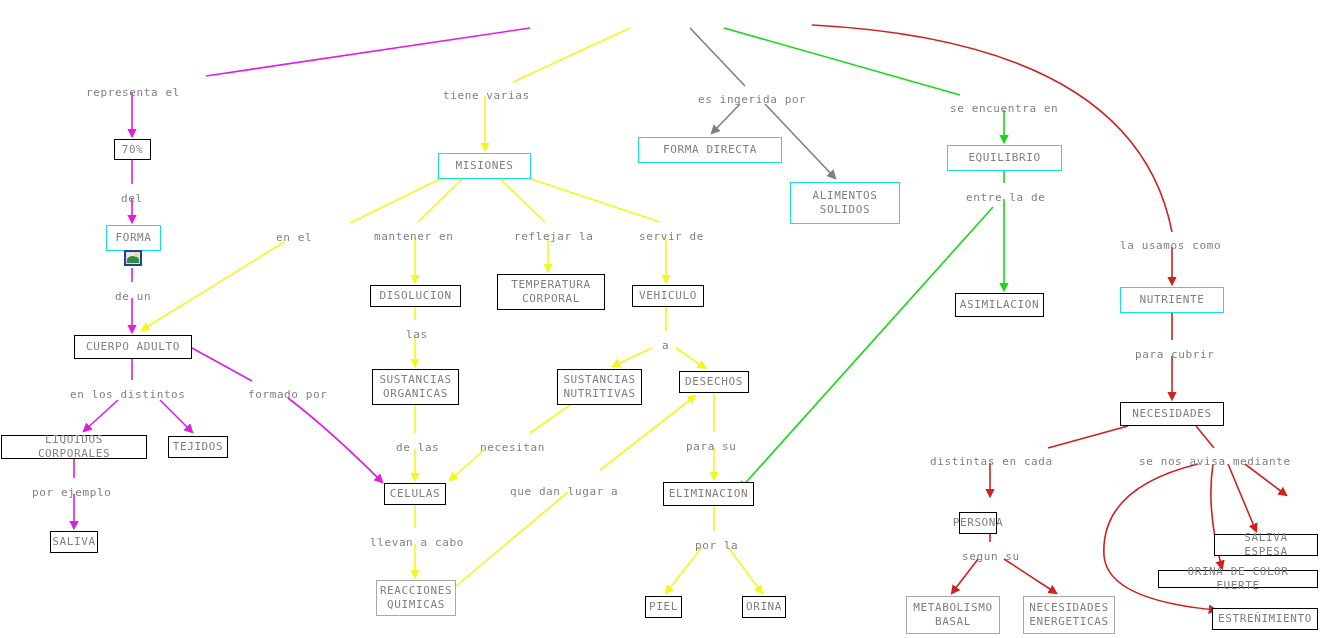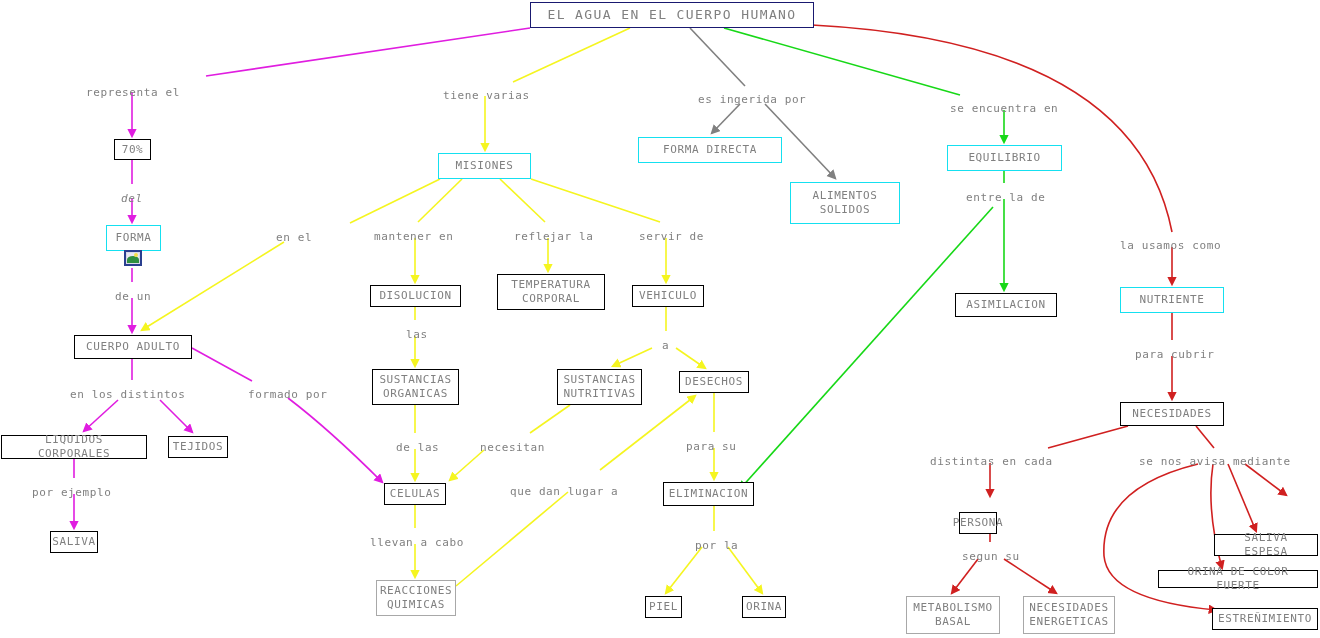--- a/index.html
+++ b/index.html
@@ -163,21 +163,20 @@
       <path stroke="#d02020" marker-end="url(#ah-red)" d="M1004,559 L1056,593"></path>
       <path stroke="#d02020" d="M1196,426 L1214,448"></path>
       <path stroke="#d02020" marker-end="url(#ah-red)" d="M1245,464 L1286,495"></path>
       <path stroke="#d02020" marker-end="url(#ah-red)" d="M1228,464 L1256,531"></path>
       <path stroke="#d02020" marker-end="url(#ah-red)" d="M1213,464 Q1206,510 1222,568"></path>
       <path stroke="#d02020" marker-end="url(#ah-red)" d="M1198,464 Q1100,488 1104,556 Q1108,600 1216,610"></path>
 
     </g>
   </svg>
 
-  <div class="node b-navy title-node" style="left:530px;top:2px;width:284px;height:26px;">EL AGUA EN EL CUERPO HUMANO</div>
 
   <div class="node b-black" style="left:114px;top:139px;width:37px;height:21px;">70%</div>
   <div class="node b-cyan" style="left:106px;top:225px;width:55px;height:26px;">FORMA</div>
   <div class="pic-badge" style="left:124px;top:250px;">
     <div class="sky"></div>
       <div class="hill"></div>
       <div class="sun"></div>
   </div>
 
   <div class="node b-black" style="left:74px;top:335px;width:118px;height:24px;">CUERPO ADULTO</div>
@@ -200,36 +199,36 @@
 QUIMICAS</div>
   <div class="node b-black" style="left:663px;top:482px;width:91px;height:24px;">ELIMINACION</div>
   <div class="node b-black" style="left:645px;top:596px;width:37px;height:22px;">PIEL</div>
   <div class="node b-black" style="left:742px;top:596px;width:44px;height:22px;">ORINA</div>
 
   <div class="node b-cyan" style="left:790px;top:182px;width:110px;height:42px;">ALIMENTOS
 SOLIDOS</div>
   <div class="node b-cyan" style="left:638px;top:137px;width:144px;height:26px;">FORMA DIRECTA</div>
 
   <div class="node b-cyan" style="left:947px;top:145px;width:115px;height:26px;">EQUILIBRIO</div>
-  <div class="node b-black" style="left:955px;top:293px;width:102px;height:24px;">ASIMILACION</div>
+  <div class="node b-black" style="left:955px;top:293px;width:89px;height:24px;">ASIMILACION</div>
 
   <div class="node b-cyan" style="left:1120px;top:287px;width:104px;height:26px;">NUTRIENTE</div>
   <div class="node b-black" style="left:1120px;top:402px;width:104px;height:24px;">NECESIDADES</div>
   <div class="node b-black" style="left:959px;top:512px;width:38px;height:22px;">PERSONA</div>
   <div class="node b-gray" style="left:906px;top:596px;width:94px;height:38px;">METABOLISMO
 BASAL</div>
   <div class="node b-gray" style="left:1023px;top:596px;width:92px;height:38px;">NECESIDADES
 ENERGETICAS</div>
   <div class="node b-black" style="left:1284px;top:496px;width:34px;height:22px;margin-left:40px;">SED</div>
   <div class="node b-black" style="left:1214px;top:534px;width:104px;height:22px;">SALIVA ESPESA</div>
   <div class="node b-black" style="left:1158px;top:570px;width:160px;height:18px;">ORINA DE COLOR FUERTE</div>
   <div class="node b-black" style="left:1212px;top:608px;width:106px;height:22px;">ESTREÑIMIENTO</div>
 
   <div class="label" style="left:86px;top:86px;">representa el</div>
-  <div class="label" style="left:121px;top:192px;font-style:italic;">del</div>
+  <div class="label" style="left:121px;top:192px;">del</div>
   <div class="label" style="left:115px;top:290px;">de un</div>
   <div class="label" style="left:70px;top:388px;">en los distintos</div>
   <div class="label" style="left:32px;top:486px;">por ejemplo</div>
   <div class="label" style="left:248px;top:388px;">formado por</div>
   <div class="label" style="left:443px;top:89px;">tiene varias</div>
   <div class="label" style="left:276px;top:231px;">en el</div>
   <div class="label" style="left:374px;top:230px;">mantener en</div>
   <div class="label" style="left:514px;top:230px;">reflejar la</div>
   <div class="label" style="left:639px;top:230px;">servir de</div>
   <div class="label" style="left:406px;top:328px;">las</div>

